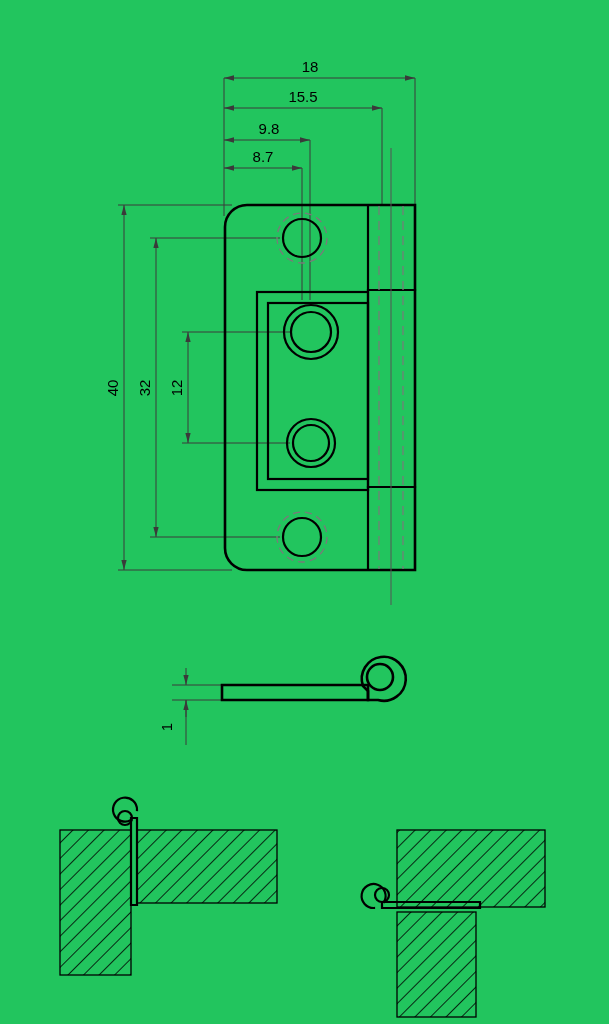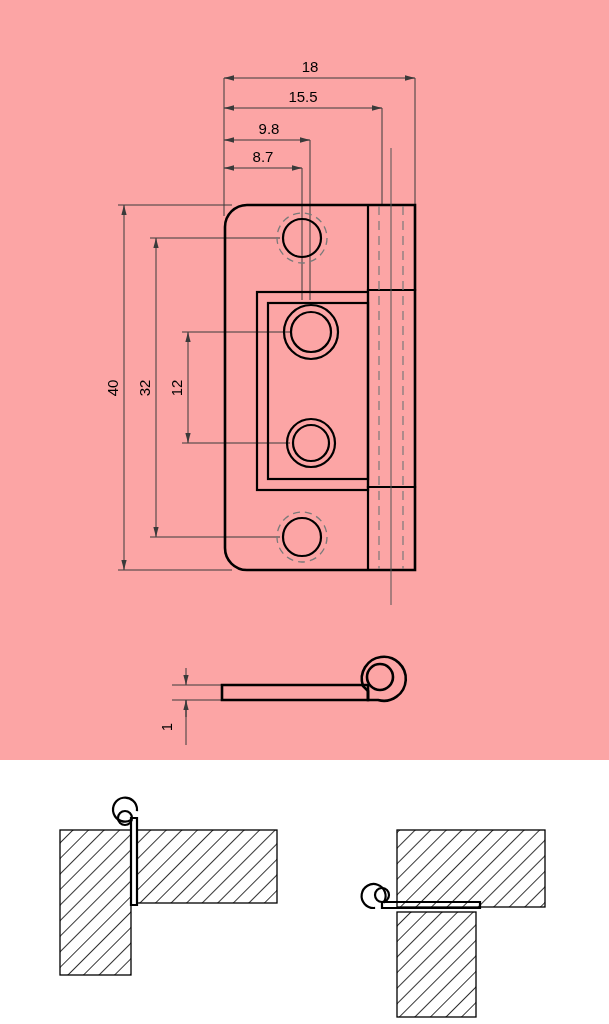--- a/index.html
+++ b/index.html
@@ -9,22 +9,22 @@
   }
   body {
     width: 609px;
     height: 1024px;
     font-family: "Liberation Sans", sans-serif;
     overflow: hidden;
   }
   #drawing-root {
     position: relative;
     width: 609px;
-    height: 760px;
-    background: #fca5a5;
+    height: 1024px;
+    background: #22c55e;
   }
   svg.sheet {
     display: block;
     width: 609px;
     height: 1024px;
   }
   .obj-line {
     stroke: #000000;
     fill: none;
     stroke-linecap: square;

